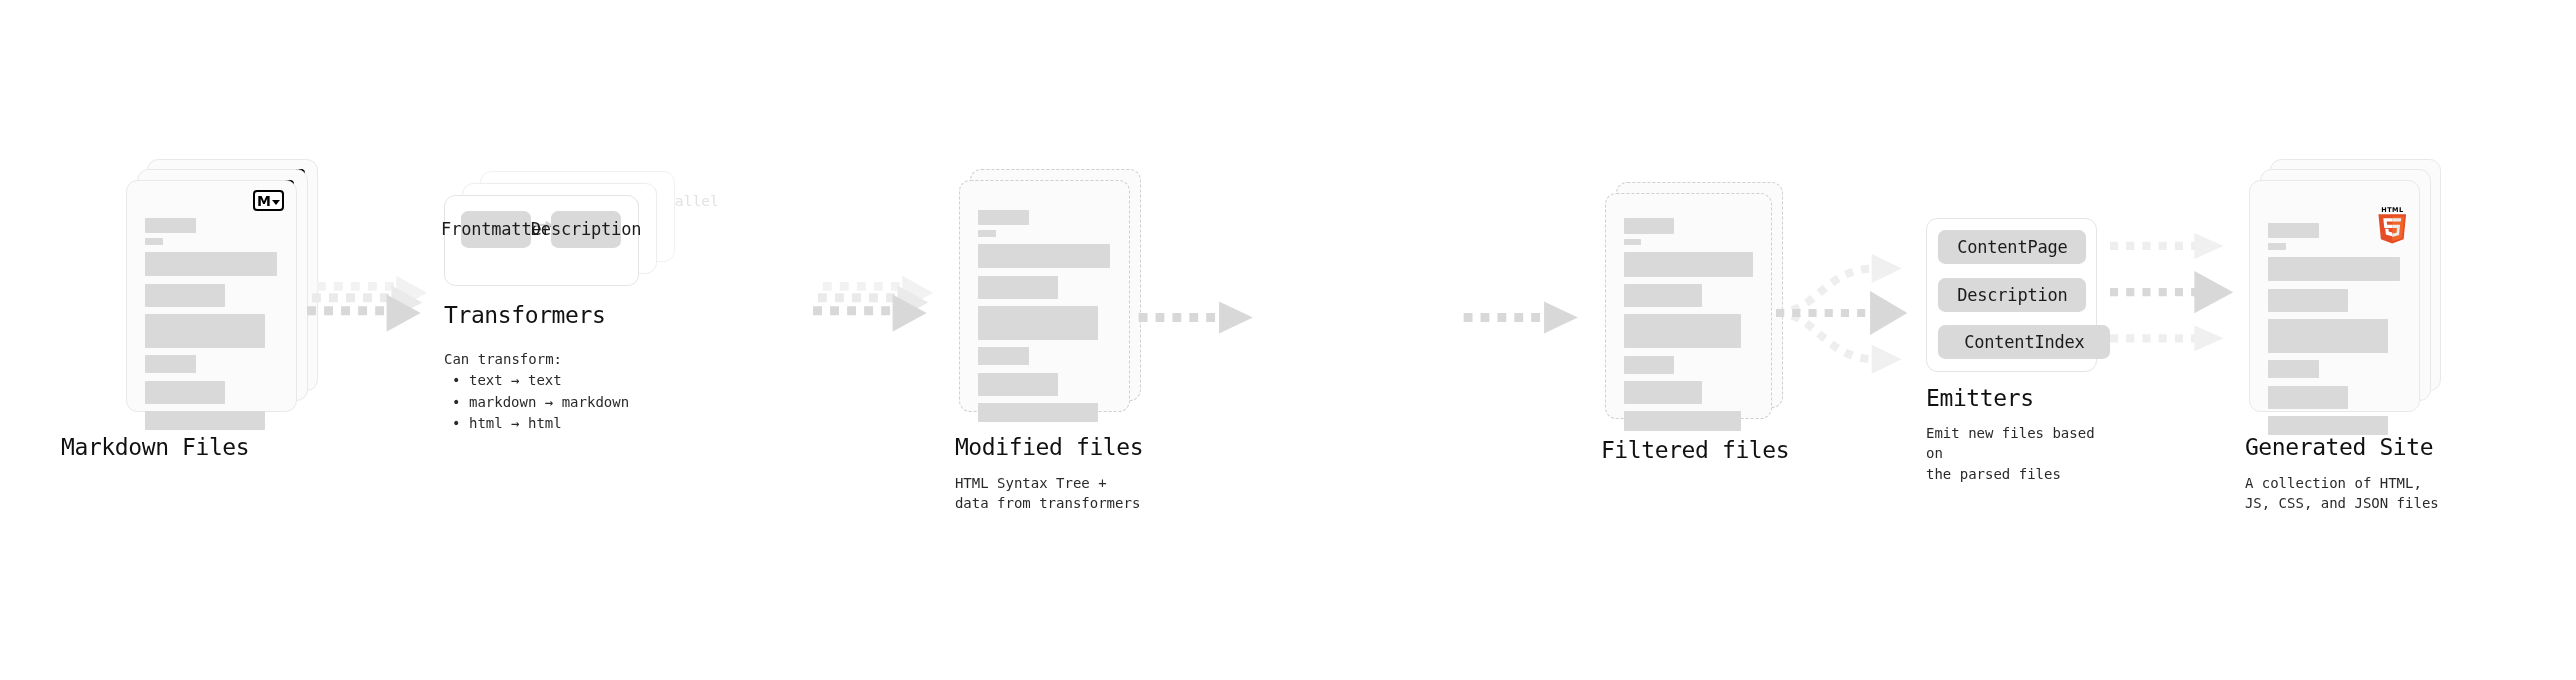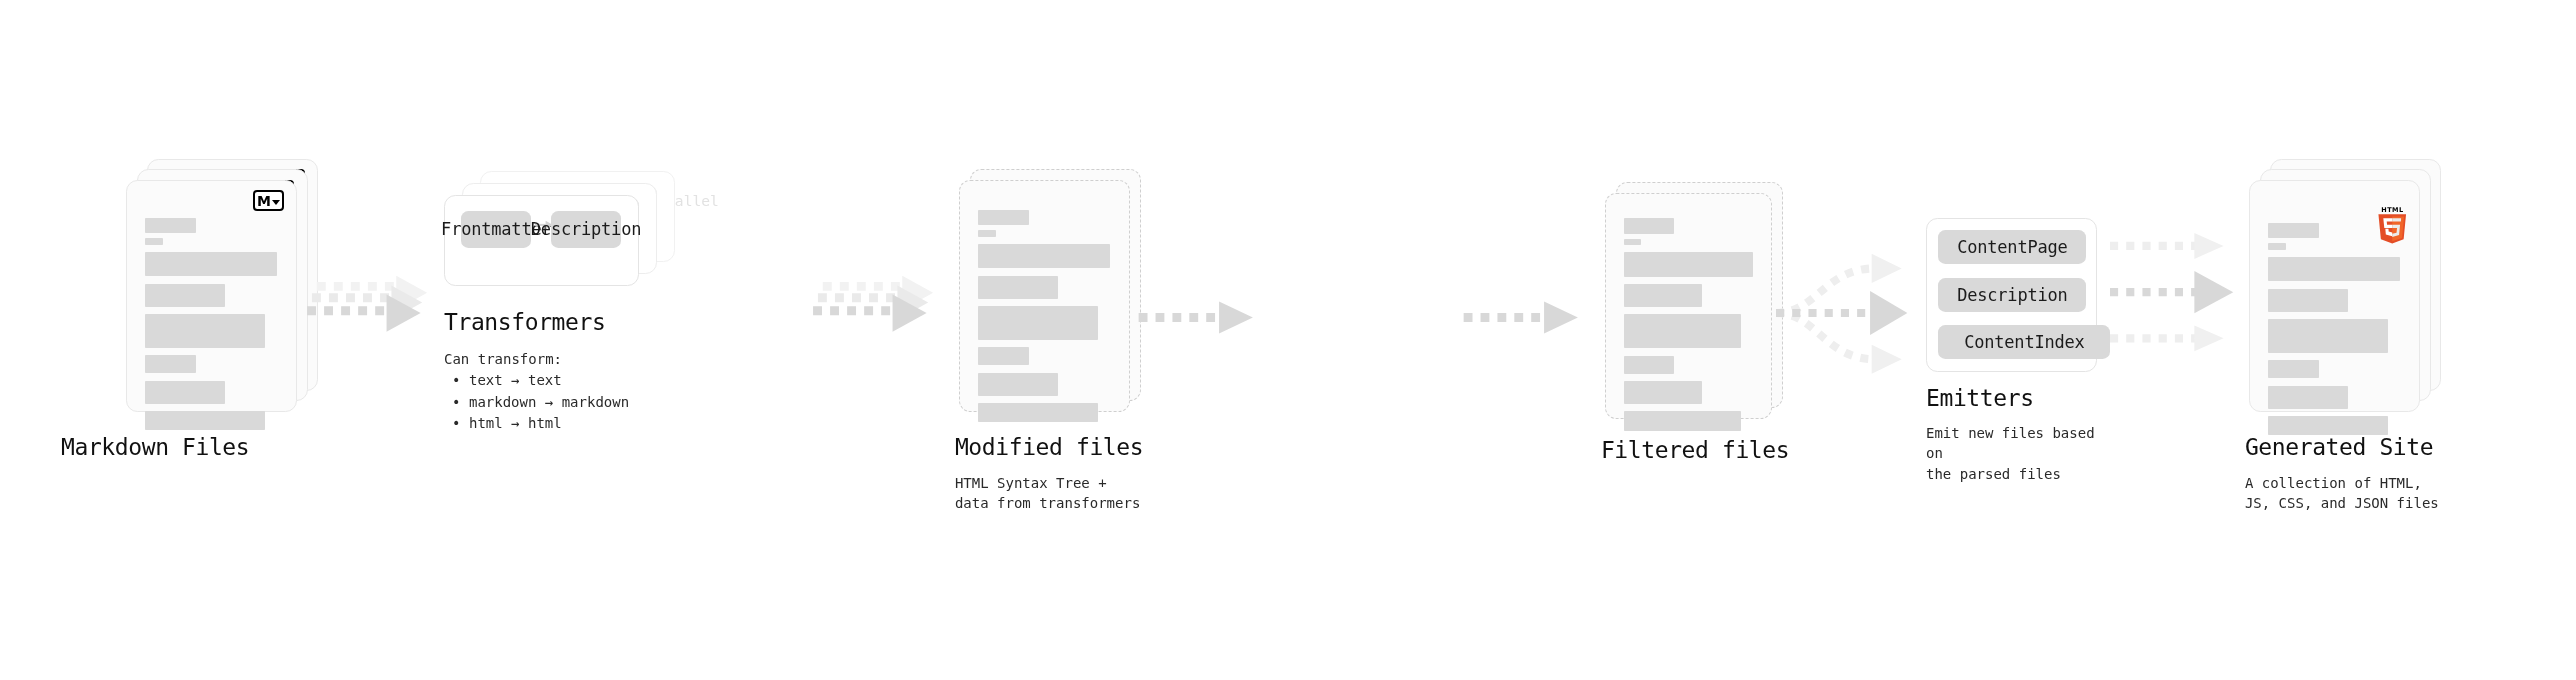--- a/index.html
+++ b/index.html
@@ -201,21 +201,21 @@
       <div class="panel" style="left:0; top:0; width:195px; height:91px; z-index:3;">
         <div class="pill" style="position:absolute; left:16.3px; top:14.6px; width:70px; height:37px;">Frontmatter</div>
         <svg style="position:absolute; left:90px; top:24.4px;" width="18" height="9.8" viewBox="0 0 22 12">
           <line x1="0" y1="6" x2="14" y2="6" stroke="#d3d3d3" stroke-width="2.5"></line>
           <polygon points="13,1 22,6 13,11" fill="#d3d3d3"></polygon>
         </svg>
         <div class="pill" style="position:absolute; left:106px; top:14.6px; width:70px; height:37px;">Description</div>
       </div>
     </div>
 
-    <div class="caption-title" style="position:absolute; left:0; top:114px;">Transformers</div>
+    <div class="caption-title" style="position:absolute; left:0; top:107px;">Transformers</div>
     <div class="caption-sub" style="position:absolute; left:0; top:154px;">Can transform:</div>
     <div class="caption-sub list" style="position:absolute; left:8.1px; top:175px;"><div>• text  →  text</div><div>• markdown  →  markdown</div><div>• html  →  html</div></div>
   </div>
 
   <div class="node" style="left:813px; top:275px;">
     <svg width="138" height="73" viewBox="0 0 170 90">
       <g stroke="#f2f2f2" stroke-width="11" stroke-dasharray="11 10" fill="none">
         <line x1="12" y1="14" x2="118" y2="14"></line>
       </g>
       <polygon points="110,1 148,22 110,43" fill="#f2f2f2"></polygon>

